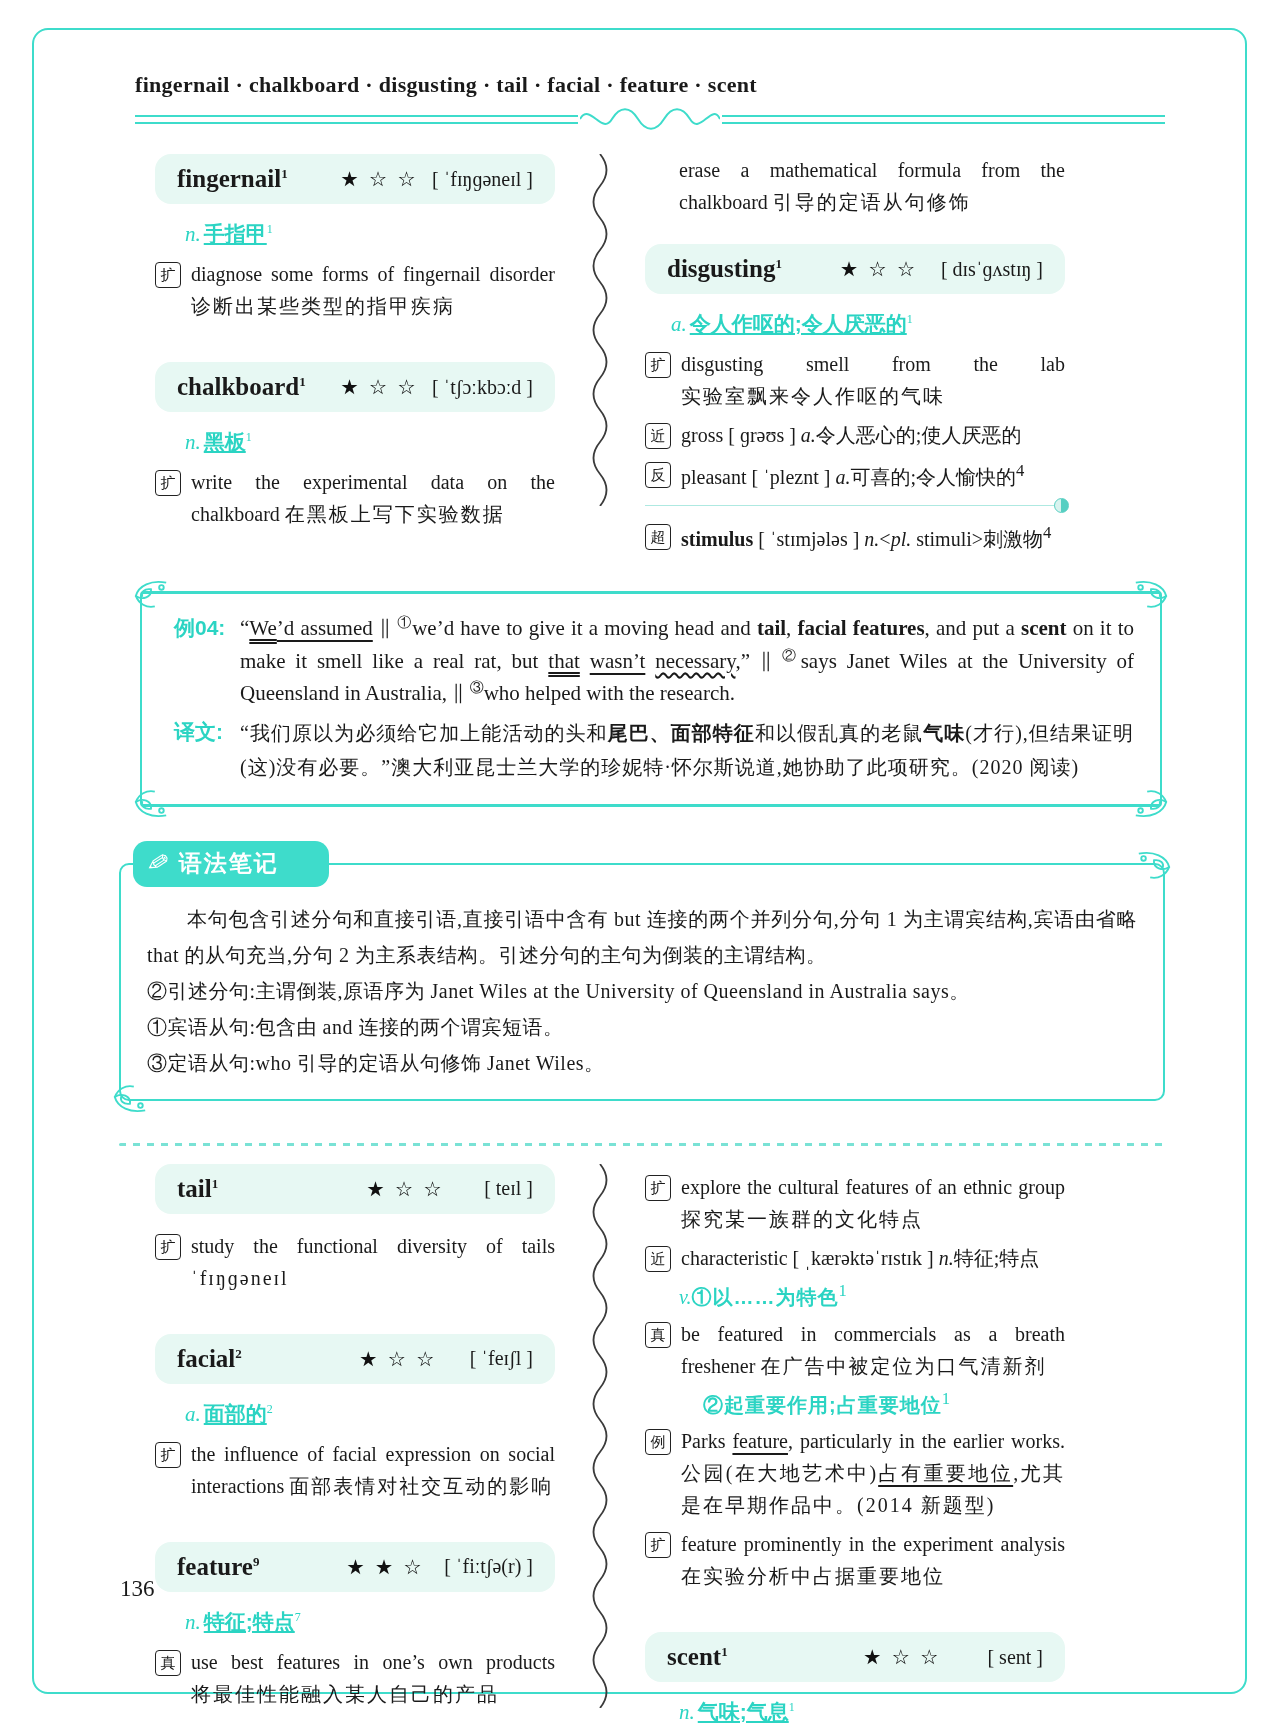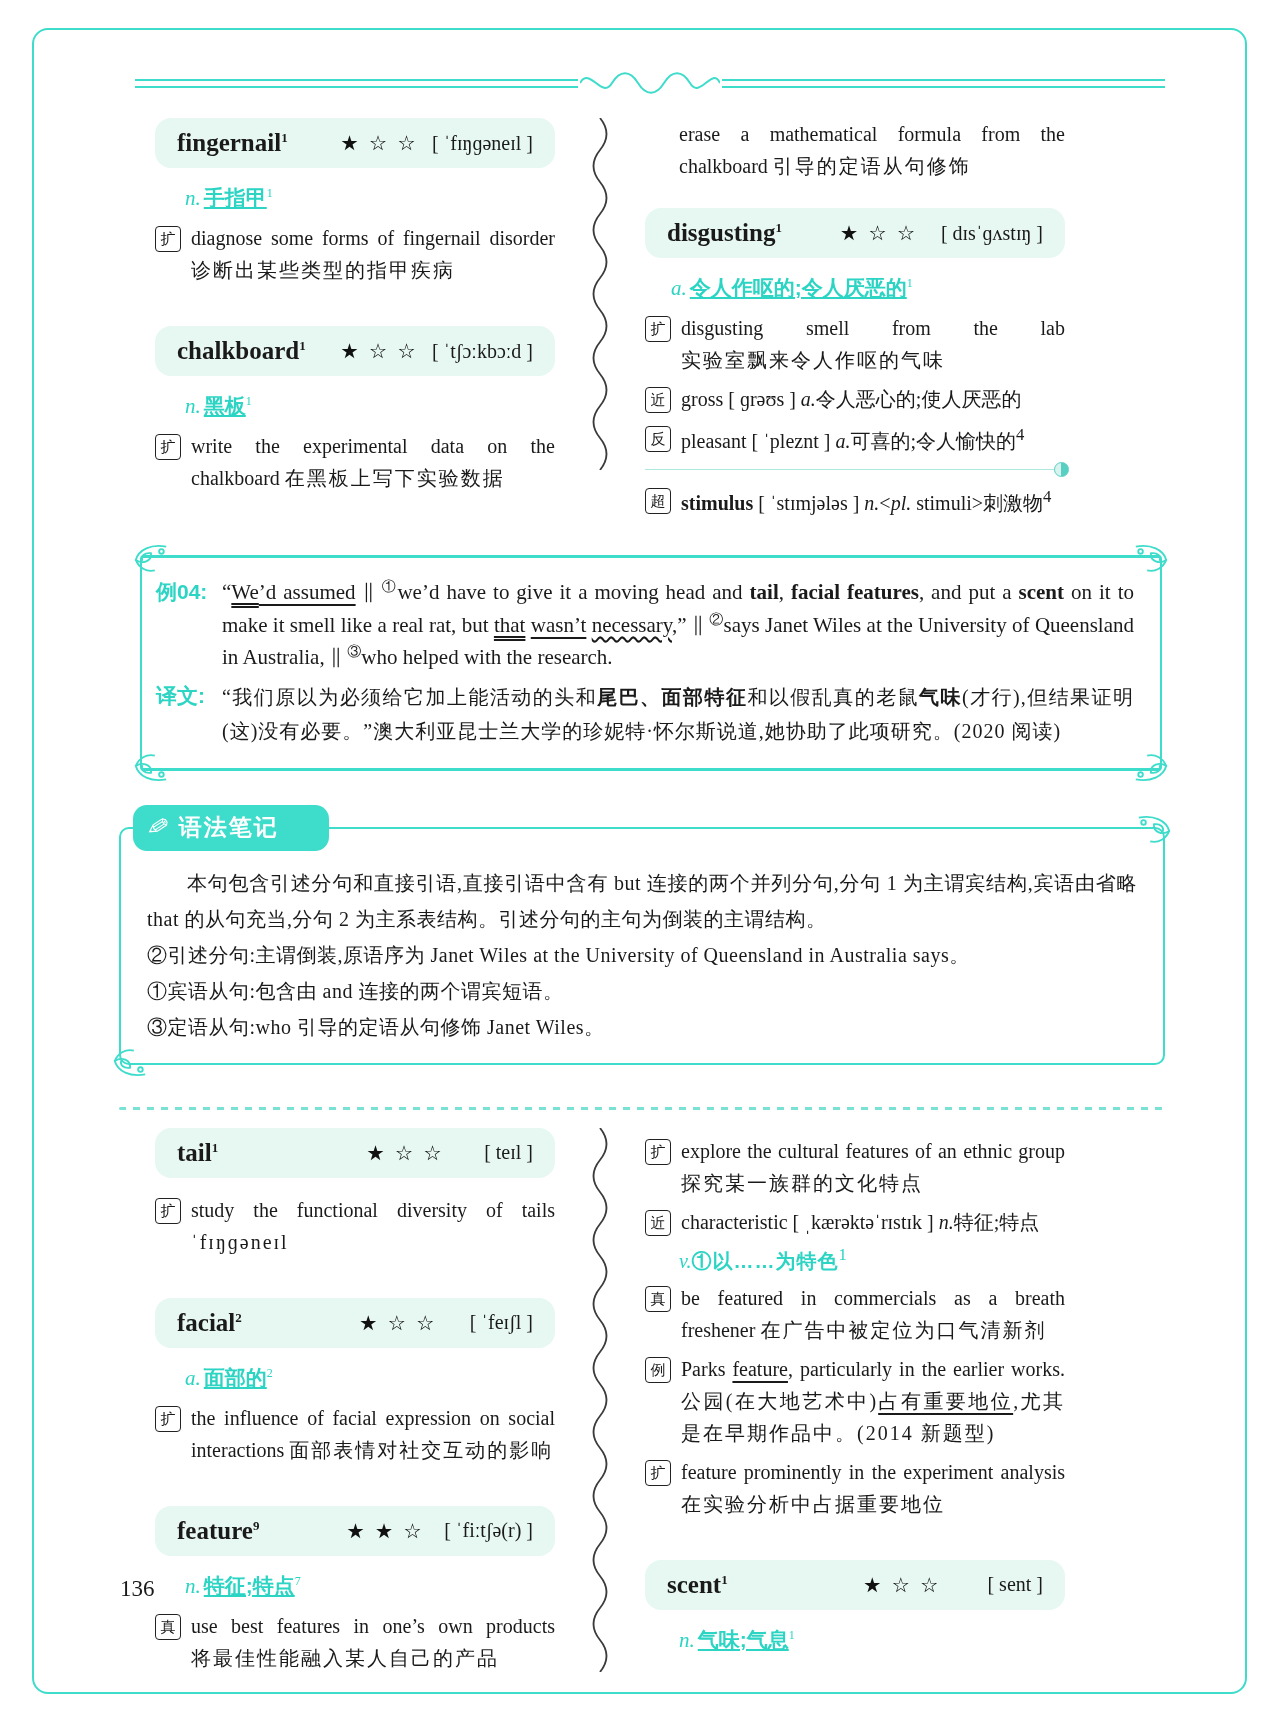--- a/index.html
+++ b/index.html
@@ -65,21 +65,21 @@
 
   
   .u1{text-decoration:underline;text-underline-offset:5px;}
   .u2{text-decoration:underline double;text-underline-offset:4px;}
   .uw{text-decoration:underline wavy;text-underline-offset:4px;}
   sup.circ{font-size:14px;}
 
   
   .ex-box{
     position:relative;border:2px solid #3edccb;border-top-width:3px;border-bottom-width:3px;
-    border-radius:4px;margin:30px 0 0 5px;width:1022px;padding:18px 26px 14px 14px;box-sizing:border-box;
+    border-radius:4px;margin:30px 0 0 5px;width:1022px;padding:18px 26px 14px 32px;box-sizing:border-box;
   }
   .ex-row{display:flex;margin-bottom:6px;}
   .ex-label{flex:none;width:66px;color:#2bd4c3;font-weight:bold;font-size:21px;
     font-family:"Liberation Sans",sans-serif;padding-top:2px;}
   .ex-text{flex:1;font-size:21px;line-height:1.55;text-align:justify;margin:0;}
   .ex-trans{flex:1;font-size:20px;line-height:1.7;letter-spacing:1px;text-align:justify;margin:0;}
 
   .orn{position:absolute;width:38px;height:34px;}
   .orn.tl{left:-10px;top:-16px;}
   .orn.tr{right:-10px;top:-16px;transform:scaleX(-1);}
@@ -125,20 +125,21 @@
     </g>
     <path id="squiggle-top" d="M12 0 Q25 16 12 32 T12 64 T12 96 T12 128 T12 160 T12 192 T12 224 T12 256 T12 288 T12 320 T12 352" fill="none" stroke="#3b3b3b" stroke-width="1.8"></path>
     <path id="squiggle-bottom" d="M12 0 Q25 16 12 32 T12 64 T12 96 T12 128 T12 160 T12 192 T12 224 T12 256 T12 288 T12 320 T12 352 T12 384 T12 416 T12 448 T12 480 T12 512 T12 544" fill="none" stroke="#3b3b3b" stroke-width="1.8"></path>
   </defs>
 </svg>
 
 <div class="page-frame"></div>
 
 <div class="content">
 
+  <div class="word-list">fingernail · chalkboard · disgusting · tail · facial · feature · scent</div>
   <div class="double-rule">
     <div class="rule"></div>
     <svg class="wave" width="140" height="22" viewBox="0 0 140 22">
       <path d="M0 11 C10 -6 22 28 32 11 C40 -2 50 -2 58 11 C66 24 76 24 84 11 C92 -2 102 -2 110 11 C120 28 132 -6 140 11" fill="none" stroke="#3edccb" stroke-width="2"></path>
     </svg>
     <div class="rule"></div>
   </div>
 
   <div class="cols">
     <div class="col-l">
@@ -333,20 +334,23 @@
 
       <div class="teal-line">
         <span class="pos-i">v.</span><span class="def-zh">①以……为特色</span><sup>1</sup>
       </div>
 
       <div class="tag-line">
         <span class="tag">真</span>
         <div class="tl-body"><span class="en">be featured in commercials as a breath freshener</span> <span class="zh">在广告中被定位为口气清新剂</span></div>
       </div>
 
+      <div class="teal-line more">
+        <span class="def-zh">②起重要作用;占重要地位</span><sup>1</sup>
+      </div>
 
       <div class="tag-line">
         <span class="tag">例</span>
         <div class="tl-body"><span class="en">Parks </span><span class="en u1">feature</span><span class="en">, particularly in the earlier works.</span> <span class="zh wrap">公园(在大地艺术中)</span><span class="zh wrap u1">占有重要地位</span><span class="zh wrap">,尤其是在早期作品中。(2014 新题型)</span></div>
       </div>
 
       <div class="tag-line">
         <span class="tag">扩</span>
         <div class="tl-body"><span class="en">feature prominently in the experiment analysis</span> <span class="zh">在实验分析中占据重要地位</span></div>
       </div>

